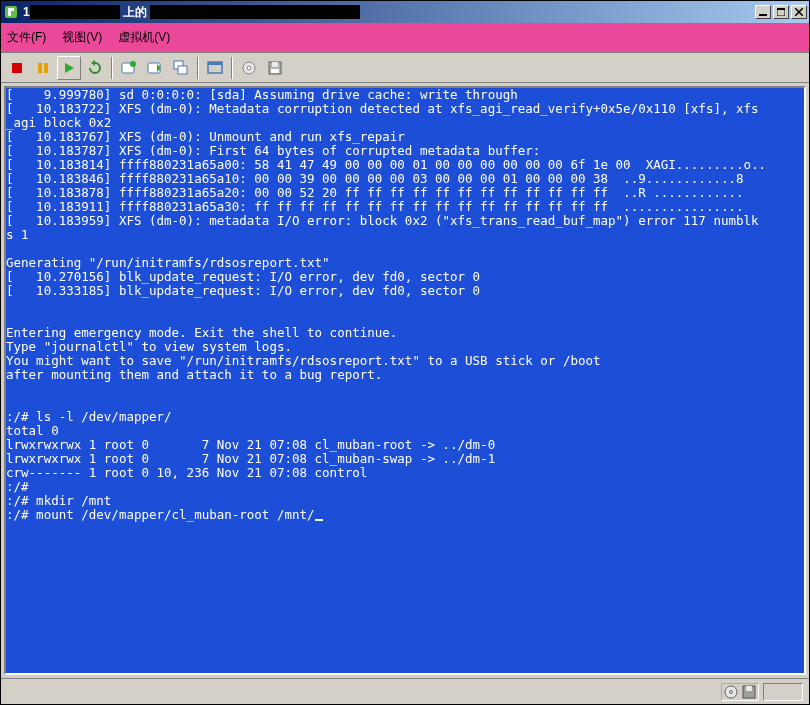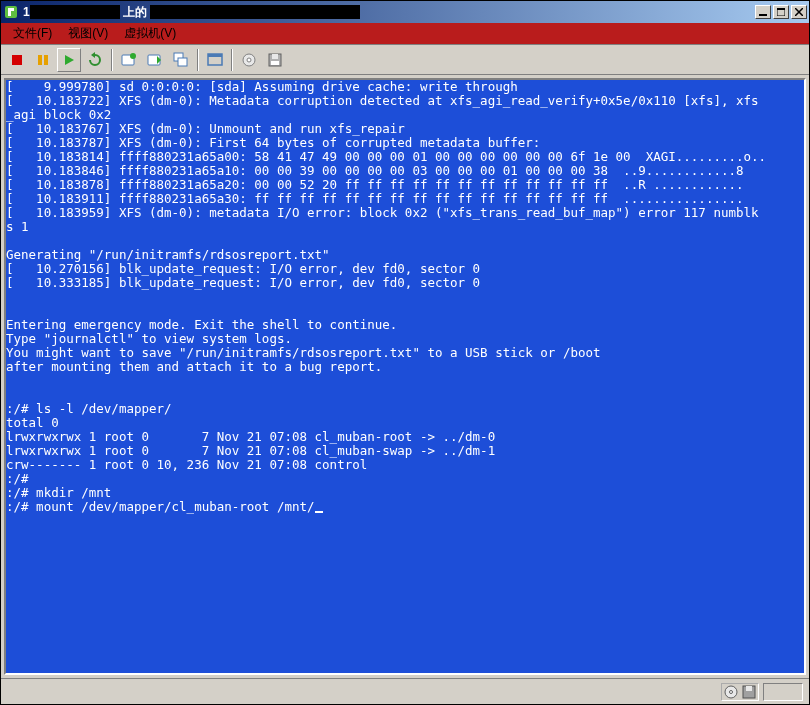--- a/index.html
+++ b/index.html
@@ -55,25 +55,25 @@
     border: 1px solid #fff;
     border-right-color: #404040;
     border-bottom-color: #404040;
     display: flex; align-items: center; justify-content: center;
     font-family: "Marlett", monospace;
     font-size: 9px;
     color: #000;
     cursor: pointer;
   }
   .menubar {
-    height: 22px;
-    background: #b91c1c;
+    height: 30px;
+    background: #ec4899;
     display: flex;
     align-items: center;
-    padding: 0 6px;
+    padding: 0 0;
     gap: 4px;
     border-bottom: 1px solid #808080;
     flex-shrink: 0;
   }
   .menu-item {
     padding: 2px 6px;
     cursor: pointer;
   }
   .toolbar {
     height: 30px;

